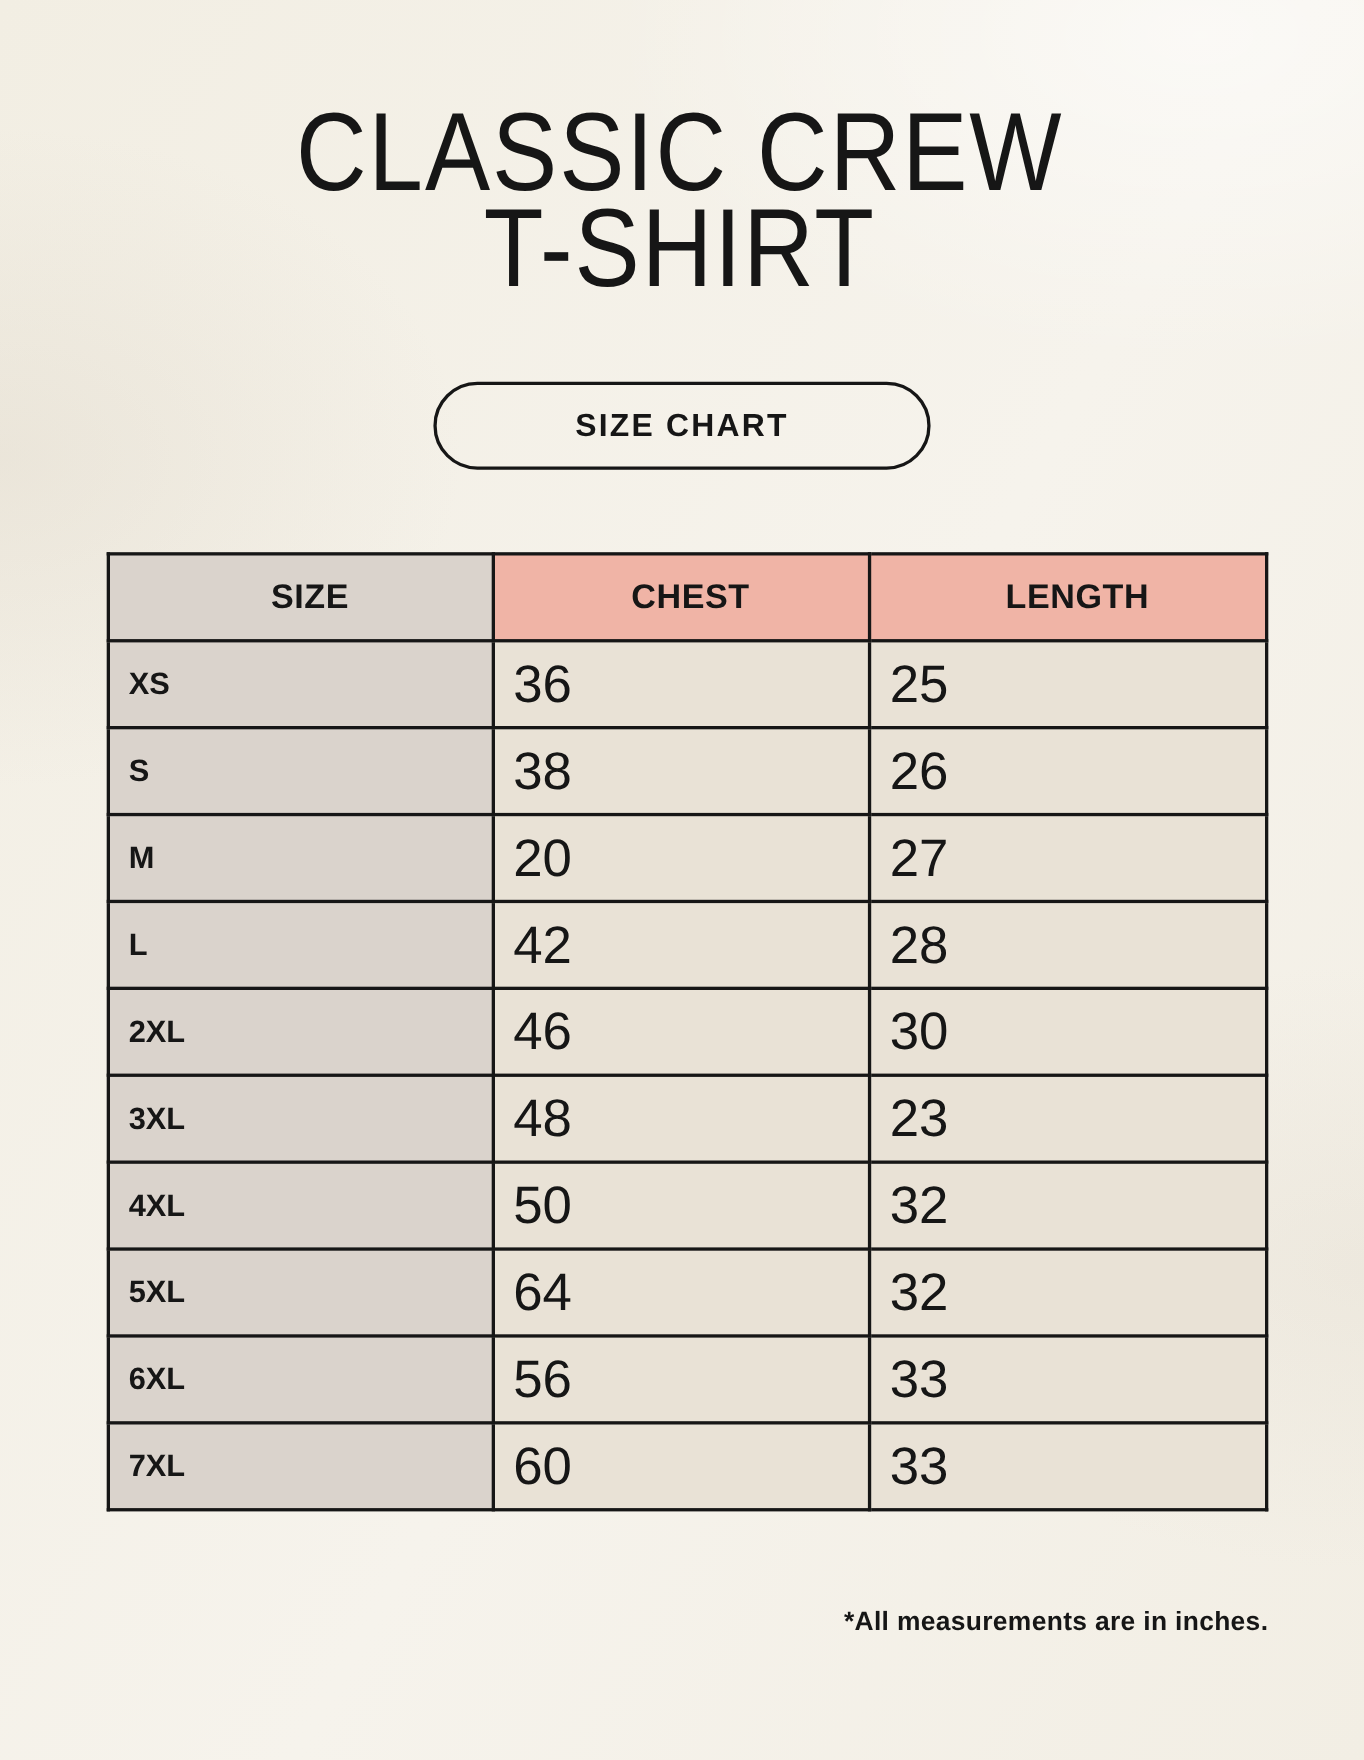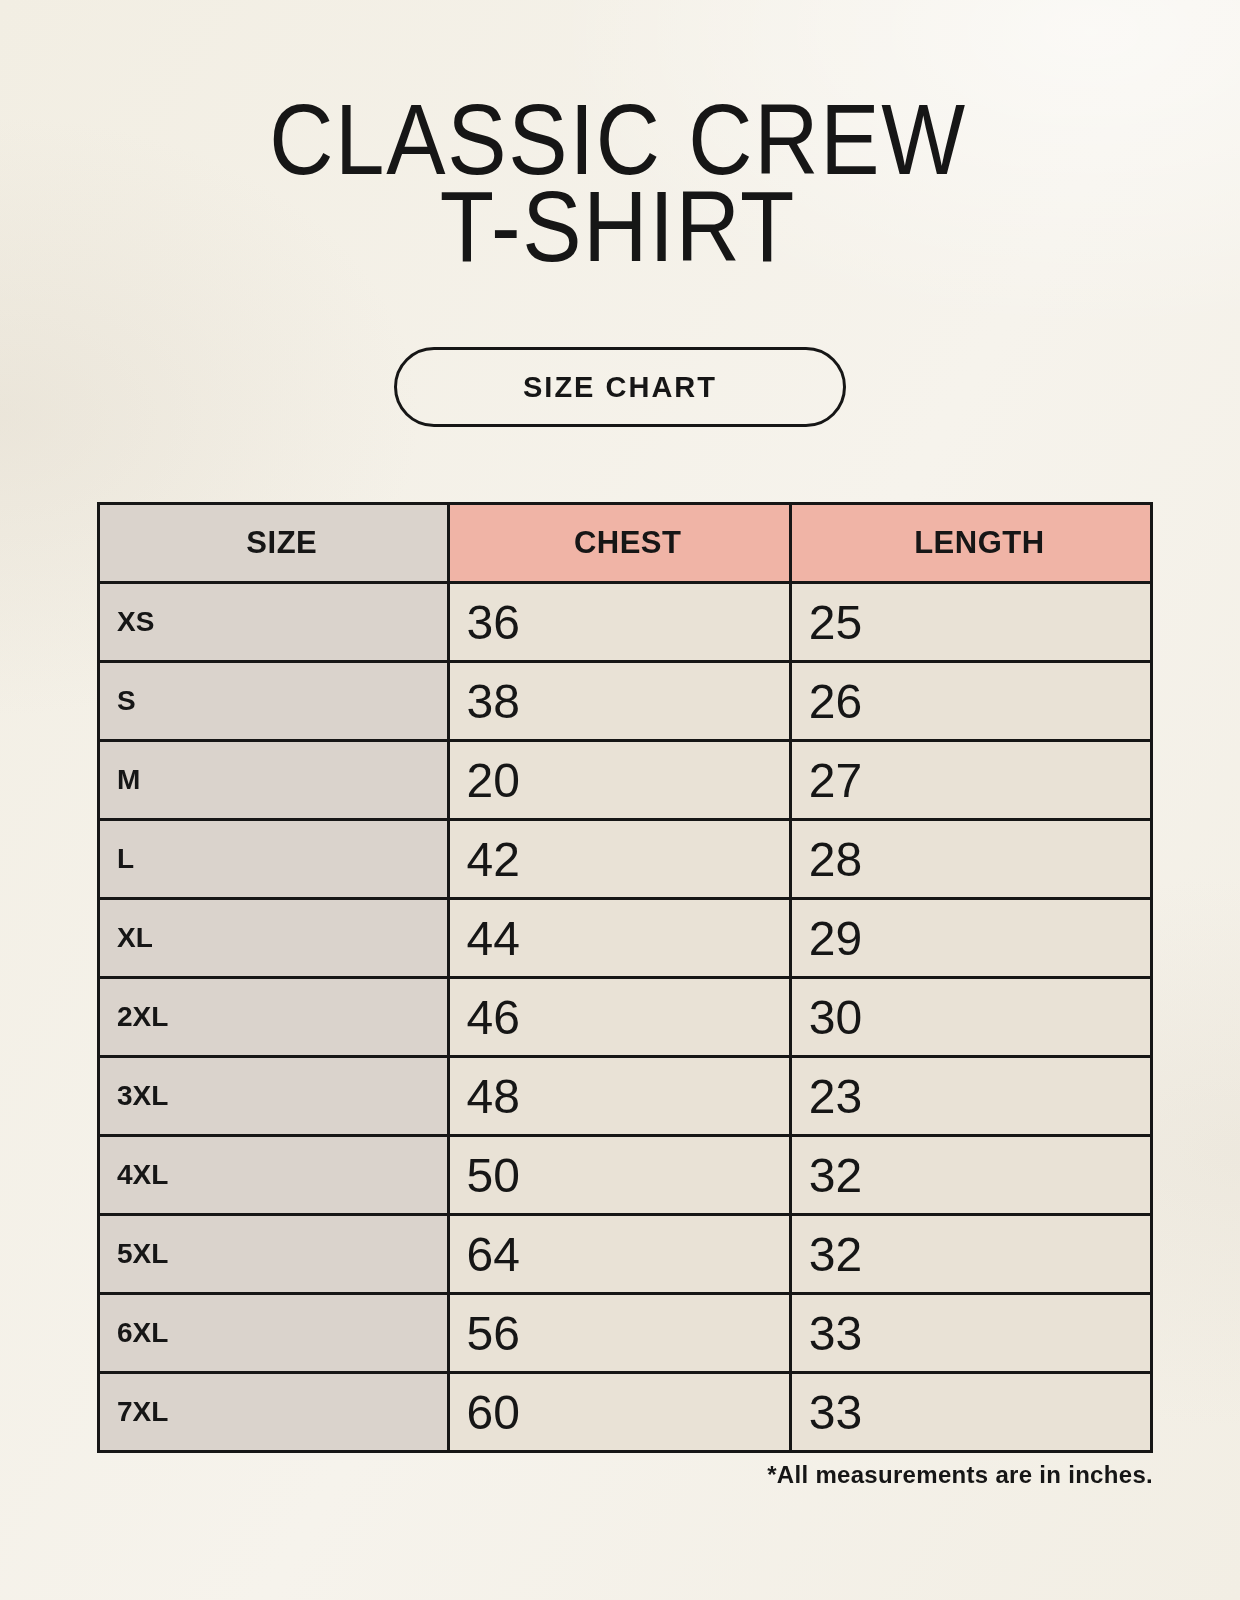--- a/index.html
+++ b/index.html
@@ -151,25 +151,20 @@
       <td class="size-col">M</td>
       <td>20</td>
       <td>27</td>
     </tr>
     <tr>
       <td class="size-col">L</td>
       <td>42</td>
       <td>28</td>
     </tr>
     <tr>
-      <td class="size-col">XL</td>
-      <td>44</td>
-      <td>29</td>
-    </tr>
-    <tr>
       <td class="size-col">2XL</td>
       <td>46</td>
       <td>30</td>
     </tr>
     <tr>
       <td class="size-col">3XL</td>
       <td>48</td>
       <td>23</td>
     </tr>
     <tr>

